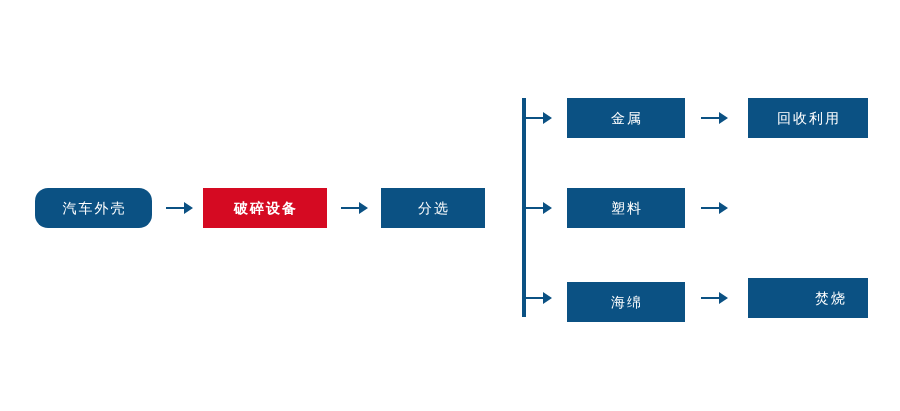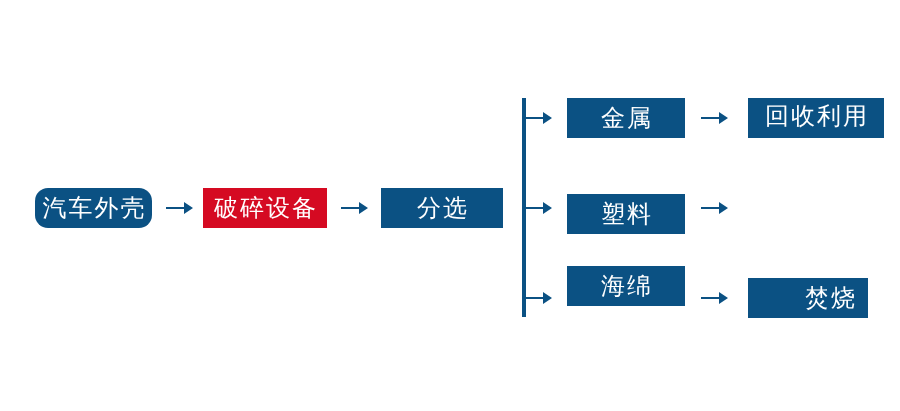--- a/index.html
+++ b/index.html
@@ -19,21 +19,21 @@
     height: 411px;
     background: #ffffff;
   }
   .node {
     position: absolute;
     box-sizing: border-box;
     display: flex;
     align-items: center;
     justify-content: center;
     color: #ffffff;
-    font-size: 24px;
+    font-size: 14px;
     letter-spacing: 2px;
     line-height: 1;
     text-indent: 2px;
     font-weight: 400;
     user-select: none;
     white-space: nowrap;
     text-align: right;
   }
   .node.blue { background: #0b5183; }
   .node.red  { background: #d50a22; }
@@ -57,70 +57,70 @@
 <div id="flowchart">
 
   <div class="node blue" style="left:35px; top:188px; width:117px; height:40px;border-radius:13px;">汽车外壳</div>
 
   <span class="arrow" style="left:166px; top:198px;">
     <svg width="28" height="20" viewBox="0 0 28 20">
       <path d="M0 9 L18 9 L18 4 L27 10 L18 16 L18 11 L0 11 Z" fill="#0b5183"></path>
     </svg>
   </span>
 
-  <div class="node red" style="left:203px; top:188px; width:124px; height:40px;">破碎设备</div>
+  <div class="node red" style="left:203px; top:188px; width:124px; height:40px;font-weight:bold;">破碎设备</div>
 
   <span class="arrow" style="left:341px; top:198px;">
     <svg width="28" height="20" viewBox="0 0 28 20">
       <path d="M0 9 L18 9 L18 4 L27 10 L18 16 L18 11 L0 11 Z" fill="#0b5183"></path>
     </svg>
   </span>
 
-  <div class="node blue" style="left:381px; top:188px; width:122px; height:40px;">分选</div>
+  <div class="node blue" style="left:381px; top:188px; width:104px; height:40px;">分选</div>
 
   <div class="trunk" style="left:522px; top:98px; width:4px; height:219px;"></div>
 
   <span class="arrow" style="left:525px; top:108px;">
     <svg width="28" height="20" viewBox="0 0 28 20">
       <path d="M0 9 L18 9 L18 4 L27 10 L18 16 L18 11 L0 11 Z" fill="#0b5183"></path>
     </svg>
   </span>
 
   <div class="node blue" style="left:567px; top:98px; width:118px; height:40px;">金属</div>
 
   <span class="arrow" style="left:701px; top:108px;">
     <svg width="28" height="20" viewBox="0 0 28 20">
       <path d="M0 9 L18 9 L18 4 L27 10 L18 16 L18 11 L0 11 Z" fill="#0b5183"></path>
     </svg>
   </span>
 
-  <div class="node blue" style="left:748px; top:98px; width:136px; height:40px;font-family:Liberation Mono, monospace;">回收利用</div>
+  <div class="node blue" style="left:748px; top:98px; width:120px; height:40px;">回收利用</div>
 
   <span class="arrow" style="left:525px; top:198px;">
     <svg width="28" height="20" viewBox="0 0 28 20">
       <path d="M0 9 L18 9 L18 4 L27 10 L18 16 L18 11 L0 11 Z" fill="#0b5183"></path>
     </svg>
   </span>
 
-  <div class="node blue" style="left:567px; top:188px; width:118px; height:40px;margin-top:6px;">塑料</div>
+  <div class="node blue" style="left:567px; top:188px; width:118px; height:40px;">塑料</div>
 
   <span class="arrow" style="left:701px; top:198px;">
     <svg width="28" height="20" viewBox="0 0 28 20">
       <path d="M0 9 L18 9 L18 4 L27 10 L18 16 L18 11 L0 11 Z" fill="#0b5183"></path>
     </svg>
   </span>
 
 
   <span class="arrow" style="left:525px; top:288px;">
     <svg width="28" height="20" viewBox="0 0 28 20">
       <path d="M0 9 L18 9 L18 4 L27 10 L18 16 L18 11 L0 11 Z" fill="#0b5183"></path>
     </svg>
   </span>
 
-  <div class="node blue" style="left:567px; top:266px; width:118px; height:40px;">海绵</div>
+  <div class="node blue" style="left:567px; top:282px; width:118px; height:40px;">海绵</div>
 
   <span class="arrow" style="left:701px; top:288px;">
     <svg width="28" height="20" viewBox="0 0 28 20">
       <path d="M0 9 L18 9 L18 4 L27 10 L18 16 L18 11 L0 11 Z" fill="#0b5183"></path>
     </svg>
   </span>
 
   <div class="node blue" style="left:748px; top:278px; width:120px; height:40px;padding-left:44px;">焚烧</div>
 
 </div>

